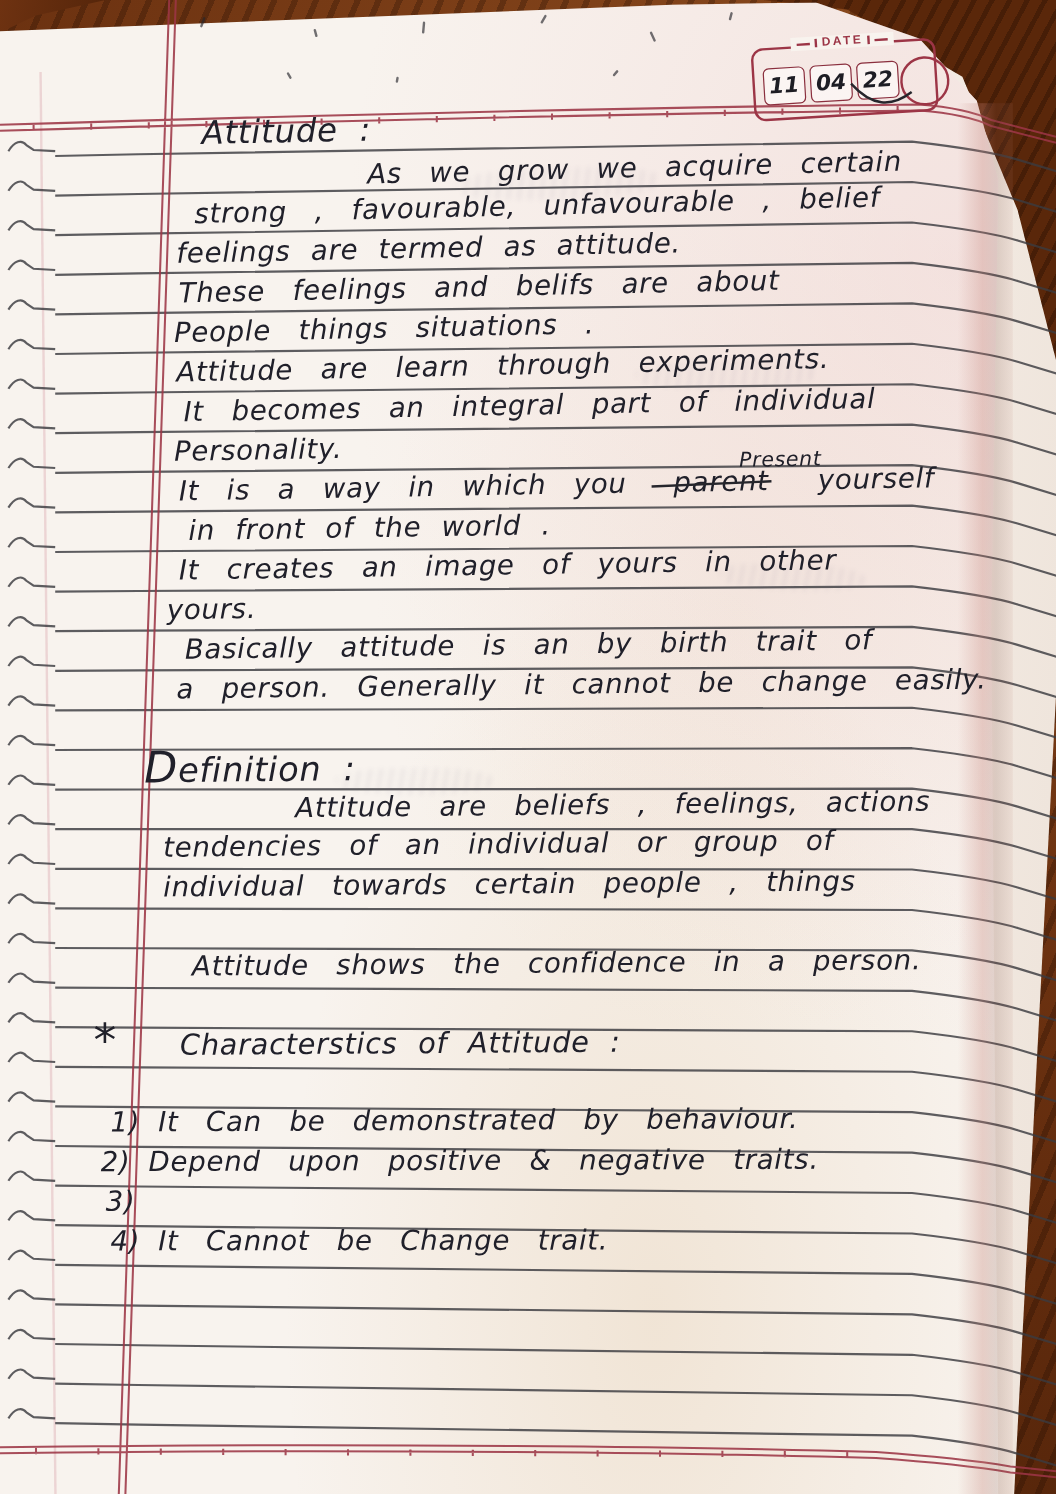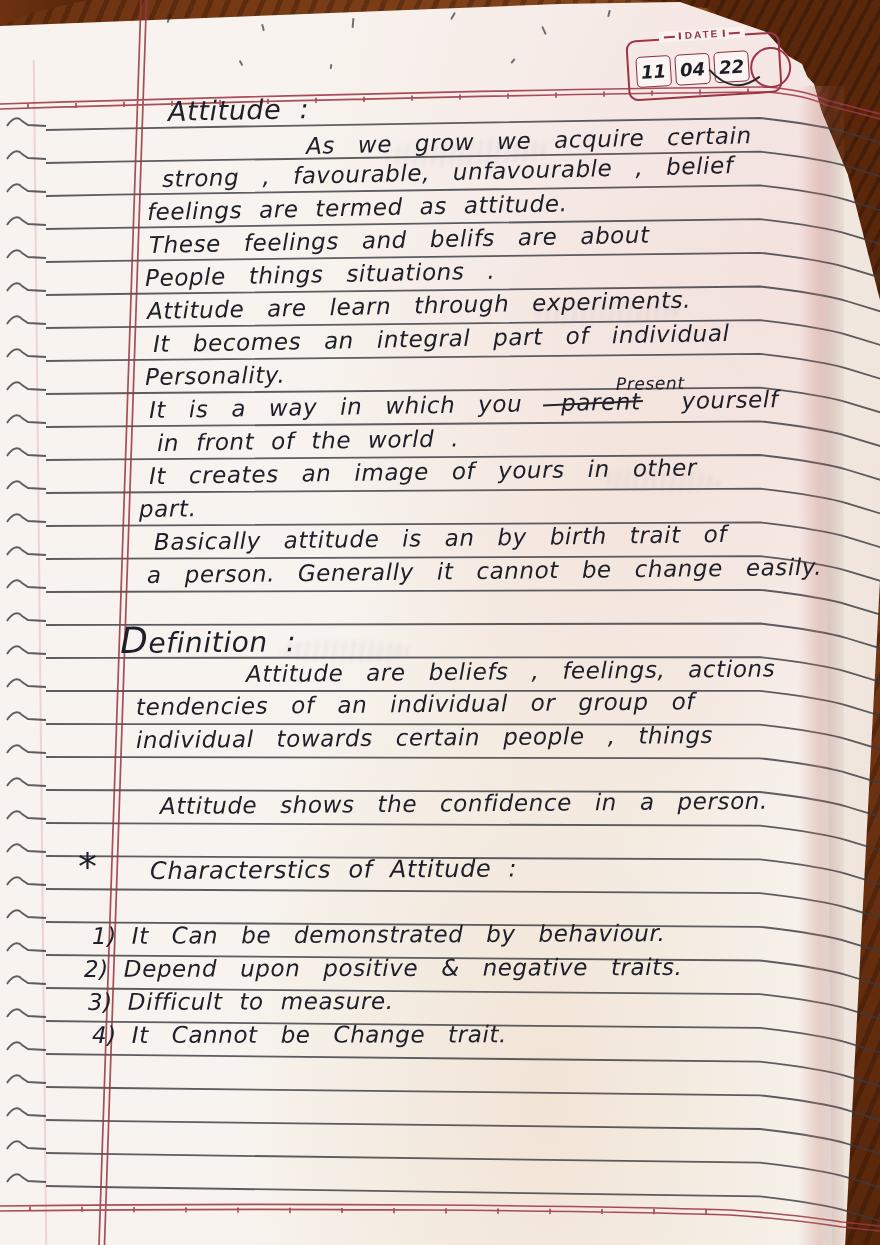--- a/index.html
+++ b/index.html
@@ -158,21 +158,21 @@
 
   <div class="hw above" style="left:616px;top:374px;transform:rotate(-1deg)">Present</div>
   <div class="hw w-wide" style="left:149px;top:397px;transform:rotate(-1deg)">
     <span>It is a way in which you</span>
     <span class="struck" style="margin-left:16px">parent</span>
     <span style="margin-left:18px">yourself</span>
   </div>
 
   <div class="hw" style="left:157px;top:430px;transform:rotate(-.9deg)">in front of the world .</div>
   <div class="hw w-wide" style="left:149px;top:463px;transform:rotate(-.9deg)">It creates an image of yours in other</div>
-  <div class="hw" style="left:139px;top:496px;transform:rotate(-.8deg)">part.</div>
+  <div class="hw" style="left:139px;top:496px;transform:rotate(-.8deg)">yours.</div>
   <div class="hw w-wide" style="left:154px;top:529px;transform:rotate(-.8deg)">Basically attitude is an by birth trait of</div>
   <div class="hw w-wide" style="left:147px;top:562px;transform:rotate(-.7deg)">a person. Generally it cannot be change easily.</div>
 
   <div class="hw defh" style="left:120px;top:620px;transform:rotate(-.6deg)">Definition :</div>
   <div class="hw w-wide" style="left:246px;top:661px;transform:rotate(-.6deg)">Attitude are beliefs , feelings, actions</div>
   <div class="hw w-wide" style="left:136px;top:694px;transform:rotate(-.6deg)">tendencies of an individual or group of</div>
   <div class="hw w-wide" style="left:136px;top:727px;transform:rotate(-.5deg)">individual towards certain people , things</div>
 
   <div class="hw w-wide" style="left:160px;top:793px;transform:rotate(-.5deg)">Attitude shows the confidence in a person.</div>
 
@@ -182,20 +182,19 @@
   <div class="hw row w-wide" style="left:92px;top:923px;transform:rotate(-.3deg)">
     <span>1)</span>
     <span>It Can be demonstrated by behaviour.</span>
   </div>
   <div class="hw row w-wide" style="left:84px;top:956px;transform:rotate(-.2deg)">
     <span>2)</span>
     <span>Depend upon positive &amp; negative traits.</span>
   </div>
   <div class="hw row" style="left:88px;top:989px;transform:rotate(-.2deg)">
     <span>3)</span>
-    <span>Difficult to measure.</span>
   </div>
   <div class="hw row w-wide" style="left:92px;top:1022px;transform:rotate(-.1deg)">
     <span>4)</span>
     <span>It Cannot be Change trait.</span>
   </div>
 
 </div>
 
 </body></html>

